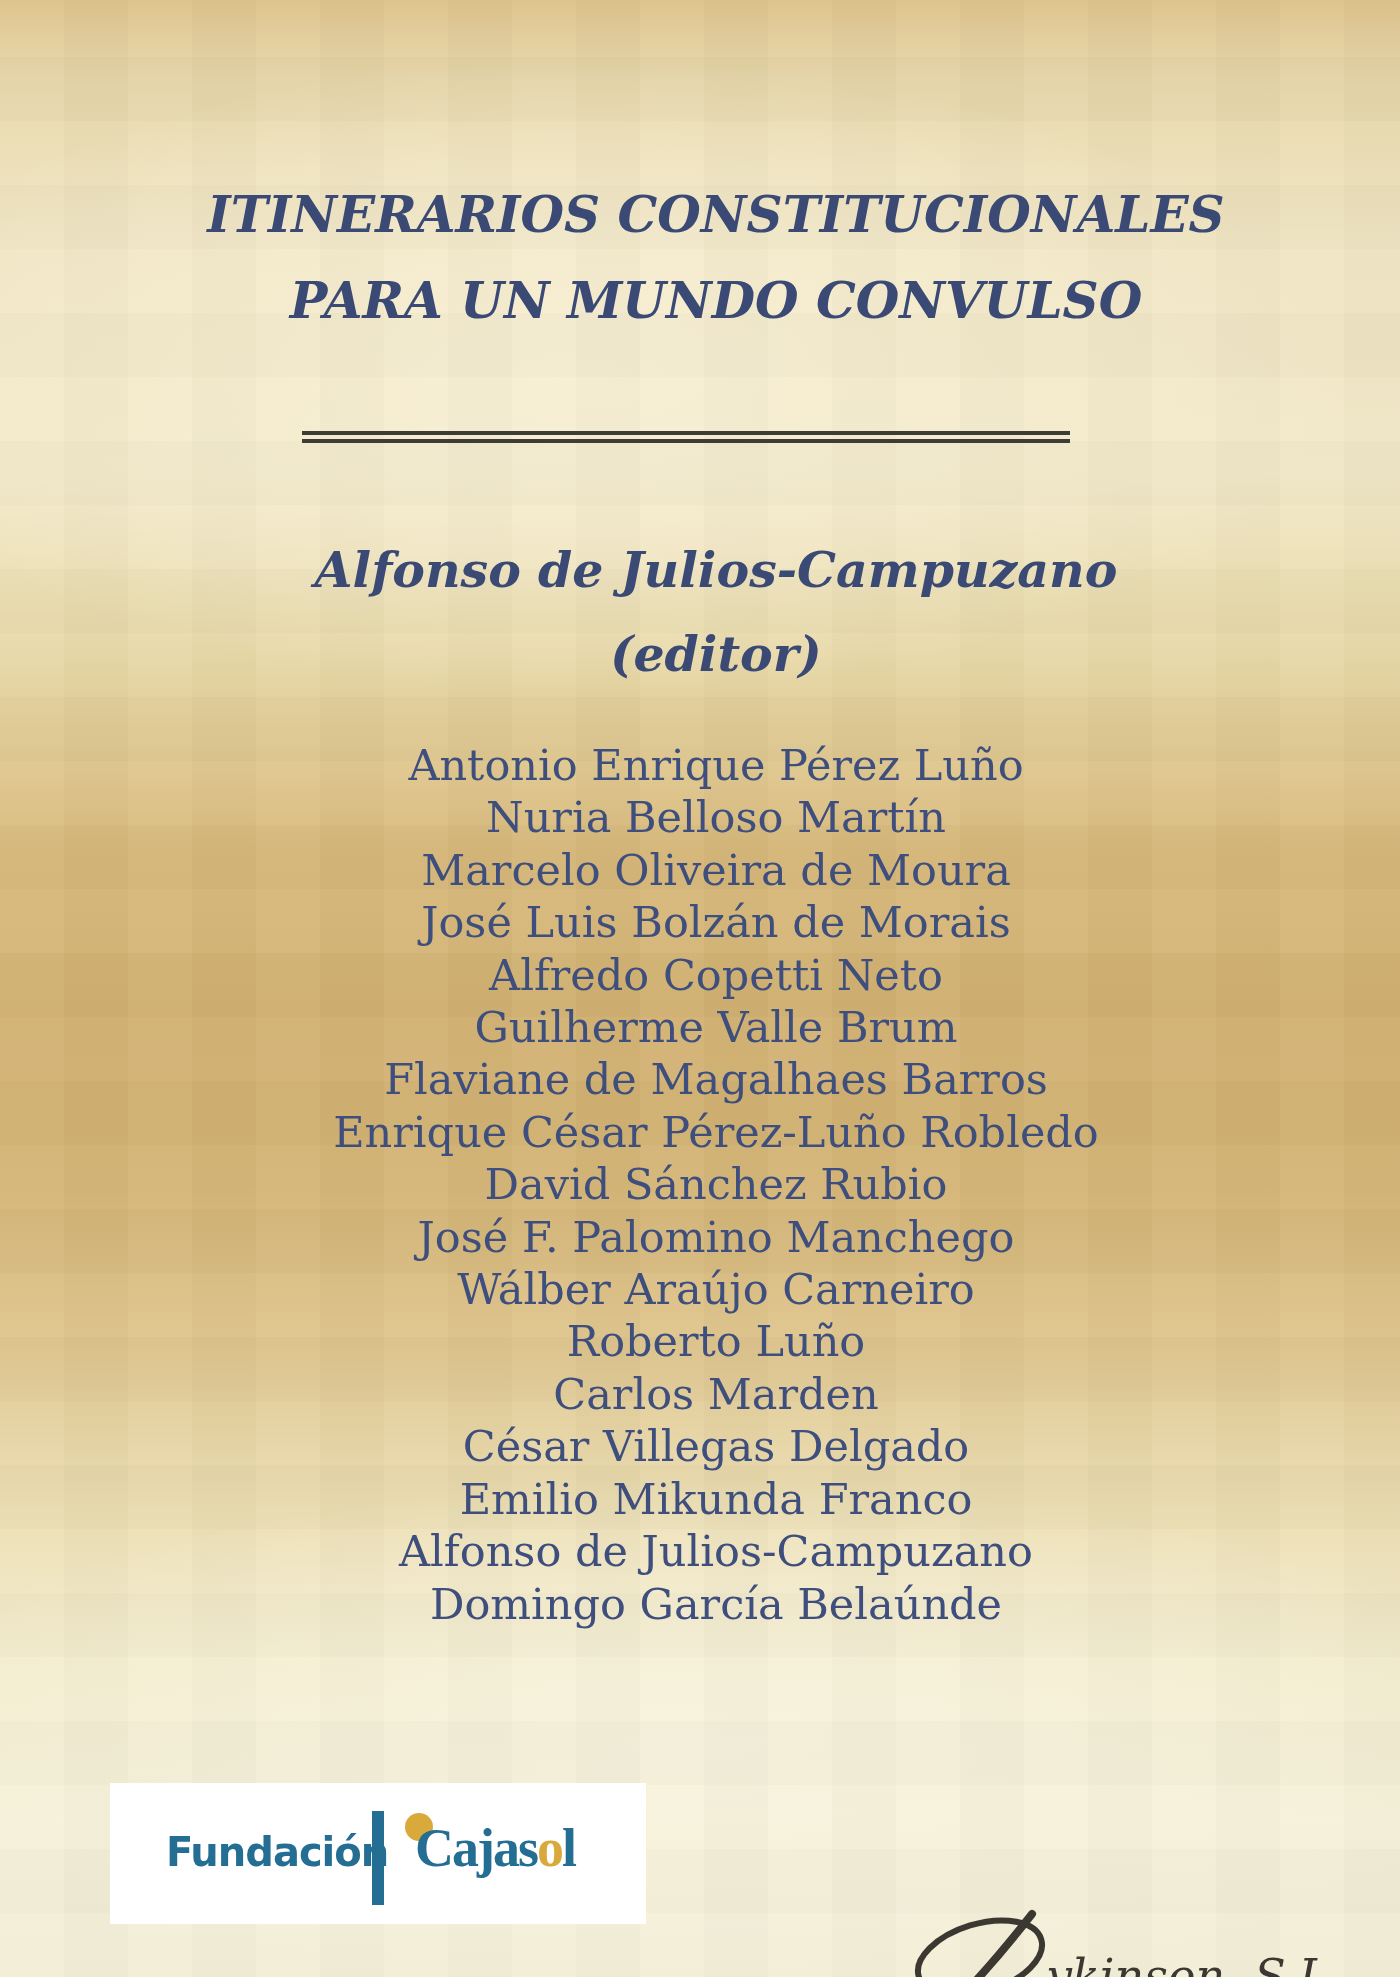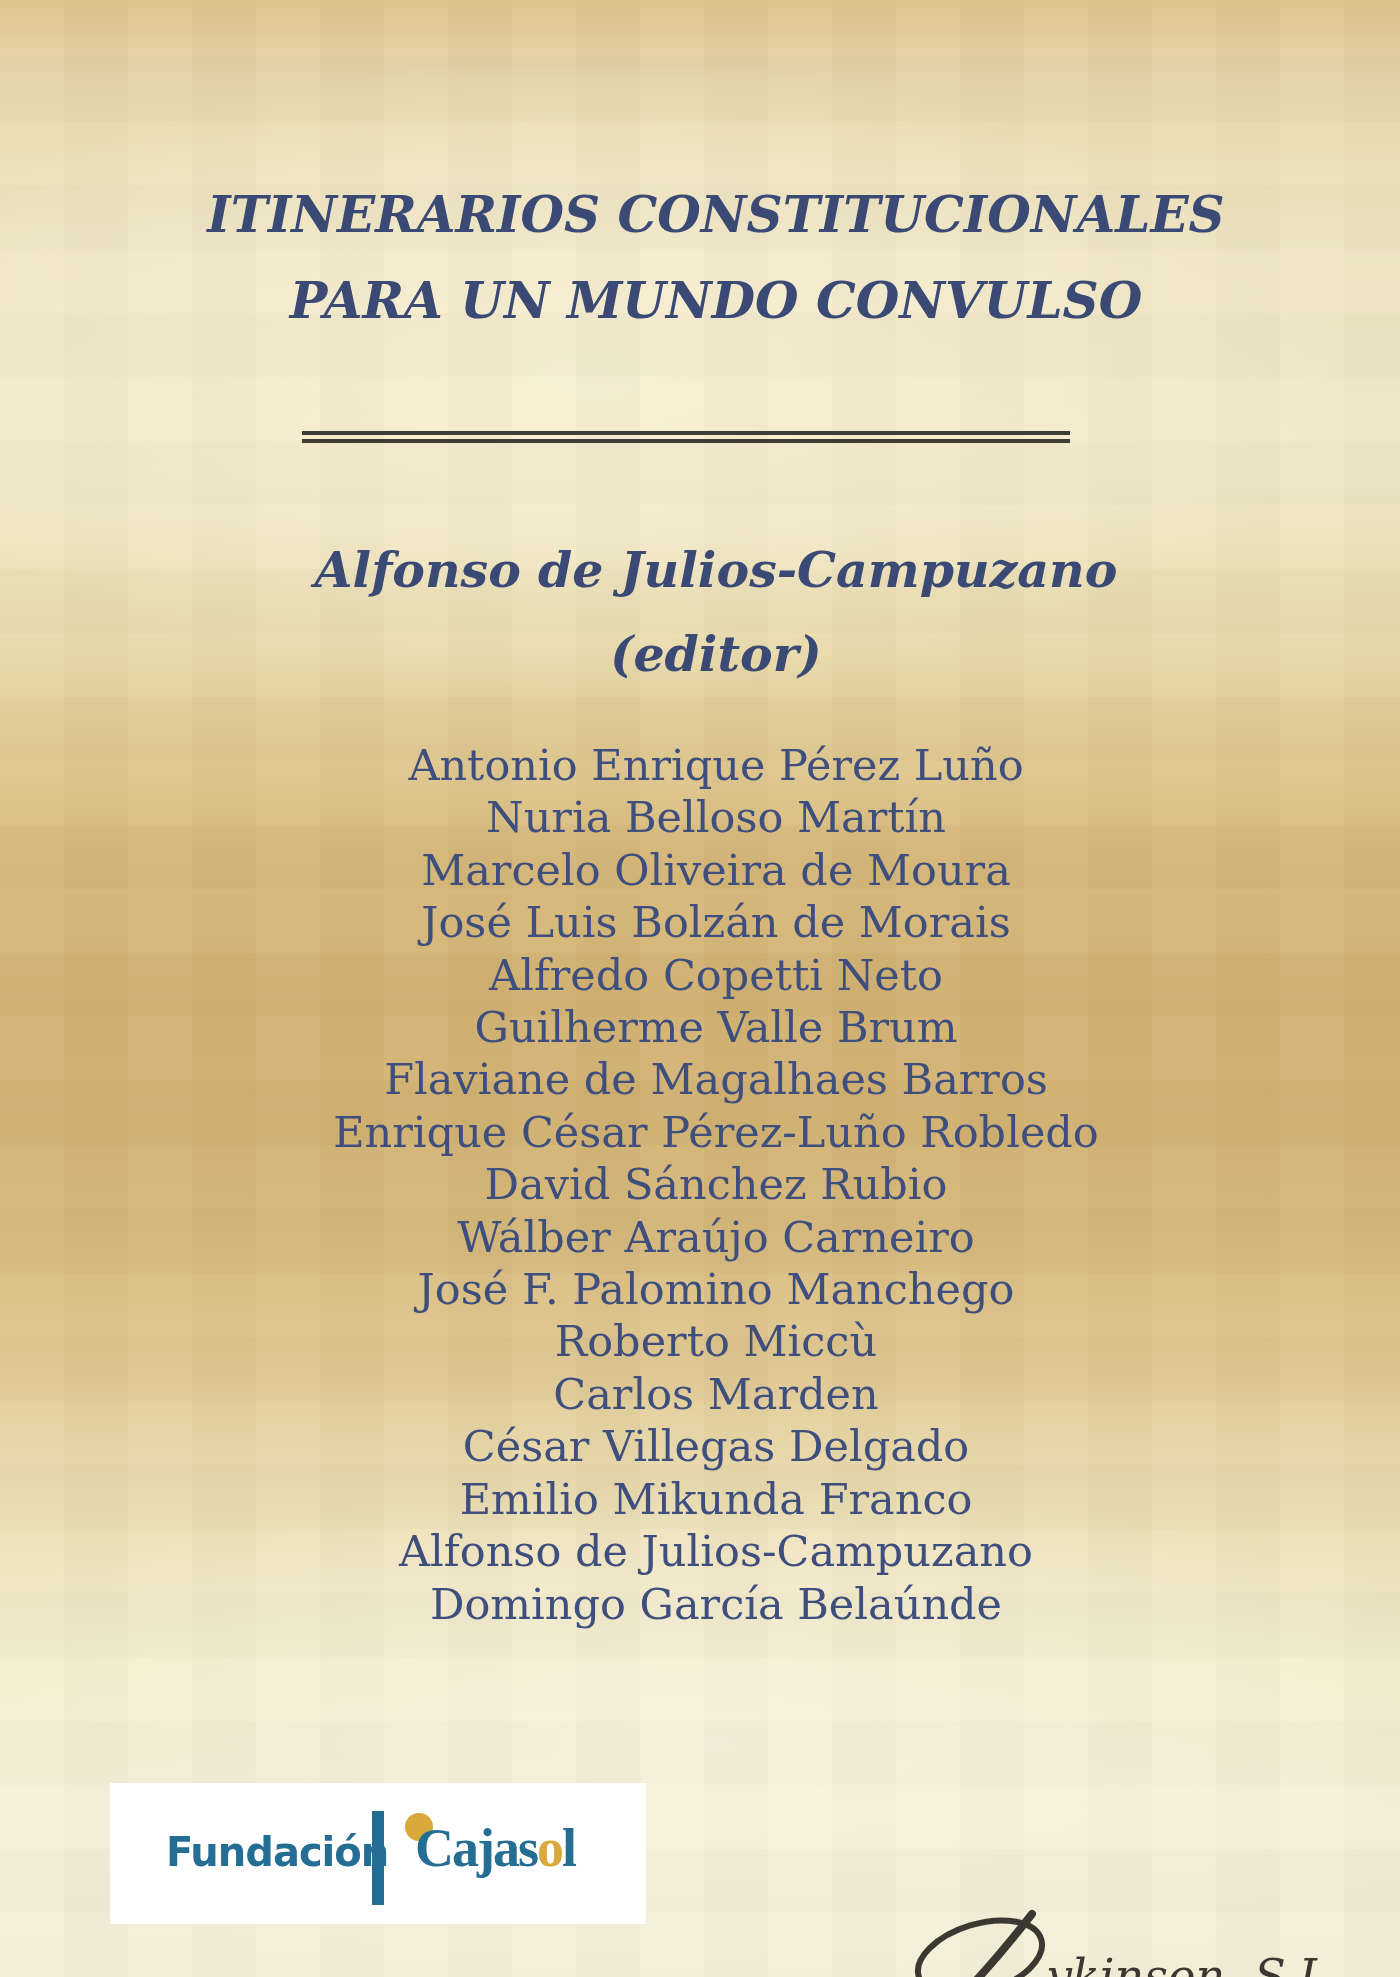--- a/index.html
+++ b/index.html
@@ -155,23 +155,23 @@
 <div class="layer names">
   <div>Antonio Enrique Pérez Luño</div>
   <div>Nuria Belloso Martín</div>
   <div>Marcelo Oliveira de Moura</div>
   <div>José Luis Bolzán de Morais</div>
   <div>Alfredo Copetti Neto</div>
   <div>Guilherme Valle Brum</div>
   <div>Flaviane de Magalhaes Barros</div>
   <div>Enrique César Pérez-Luño Robledo</div>
   <div>David Sánchez Rubio</div>
+  <div>José F. Palomino Manchego</div>
   <div>Wálber Araújo Carneiro</div>
-  <div>José F. Palomino Manchego</div>
-  <div>Roberto Miccù</div>
+  <div>Roberto Luño</div>
   <div>Carlos Marden</div>
   <div>César Villegas Delgado</div>
   <div>Emilio Mikunda Franco</div>
   <div>Alfonso de Julios-Campuzano</div>
   <div>Domingo García Belaúnde</div>
 </div>
 
 <div class="cajasol-box">
   <span class="fundacion-label">Fundación</span>
   <span class="cajasol-bar"></span>

